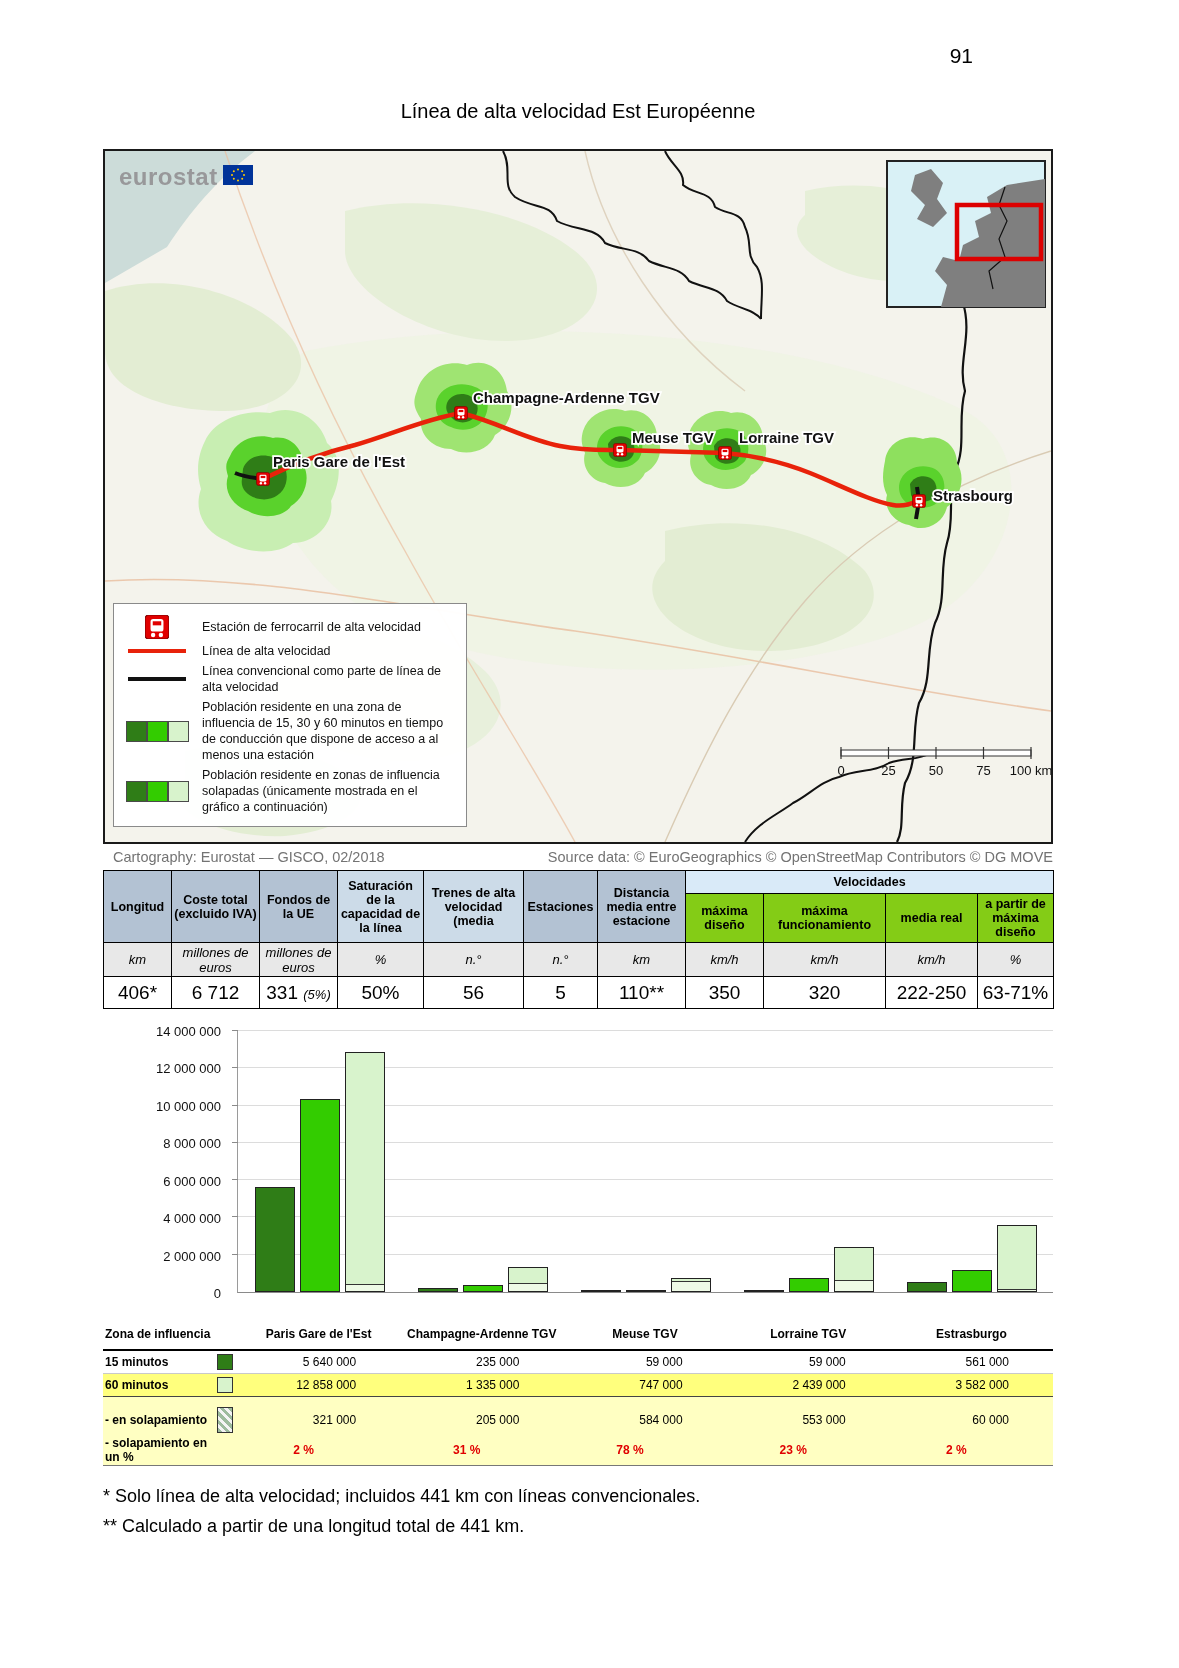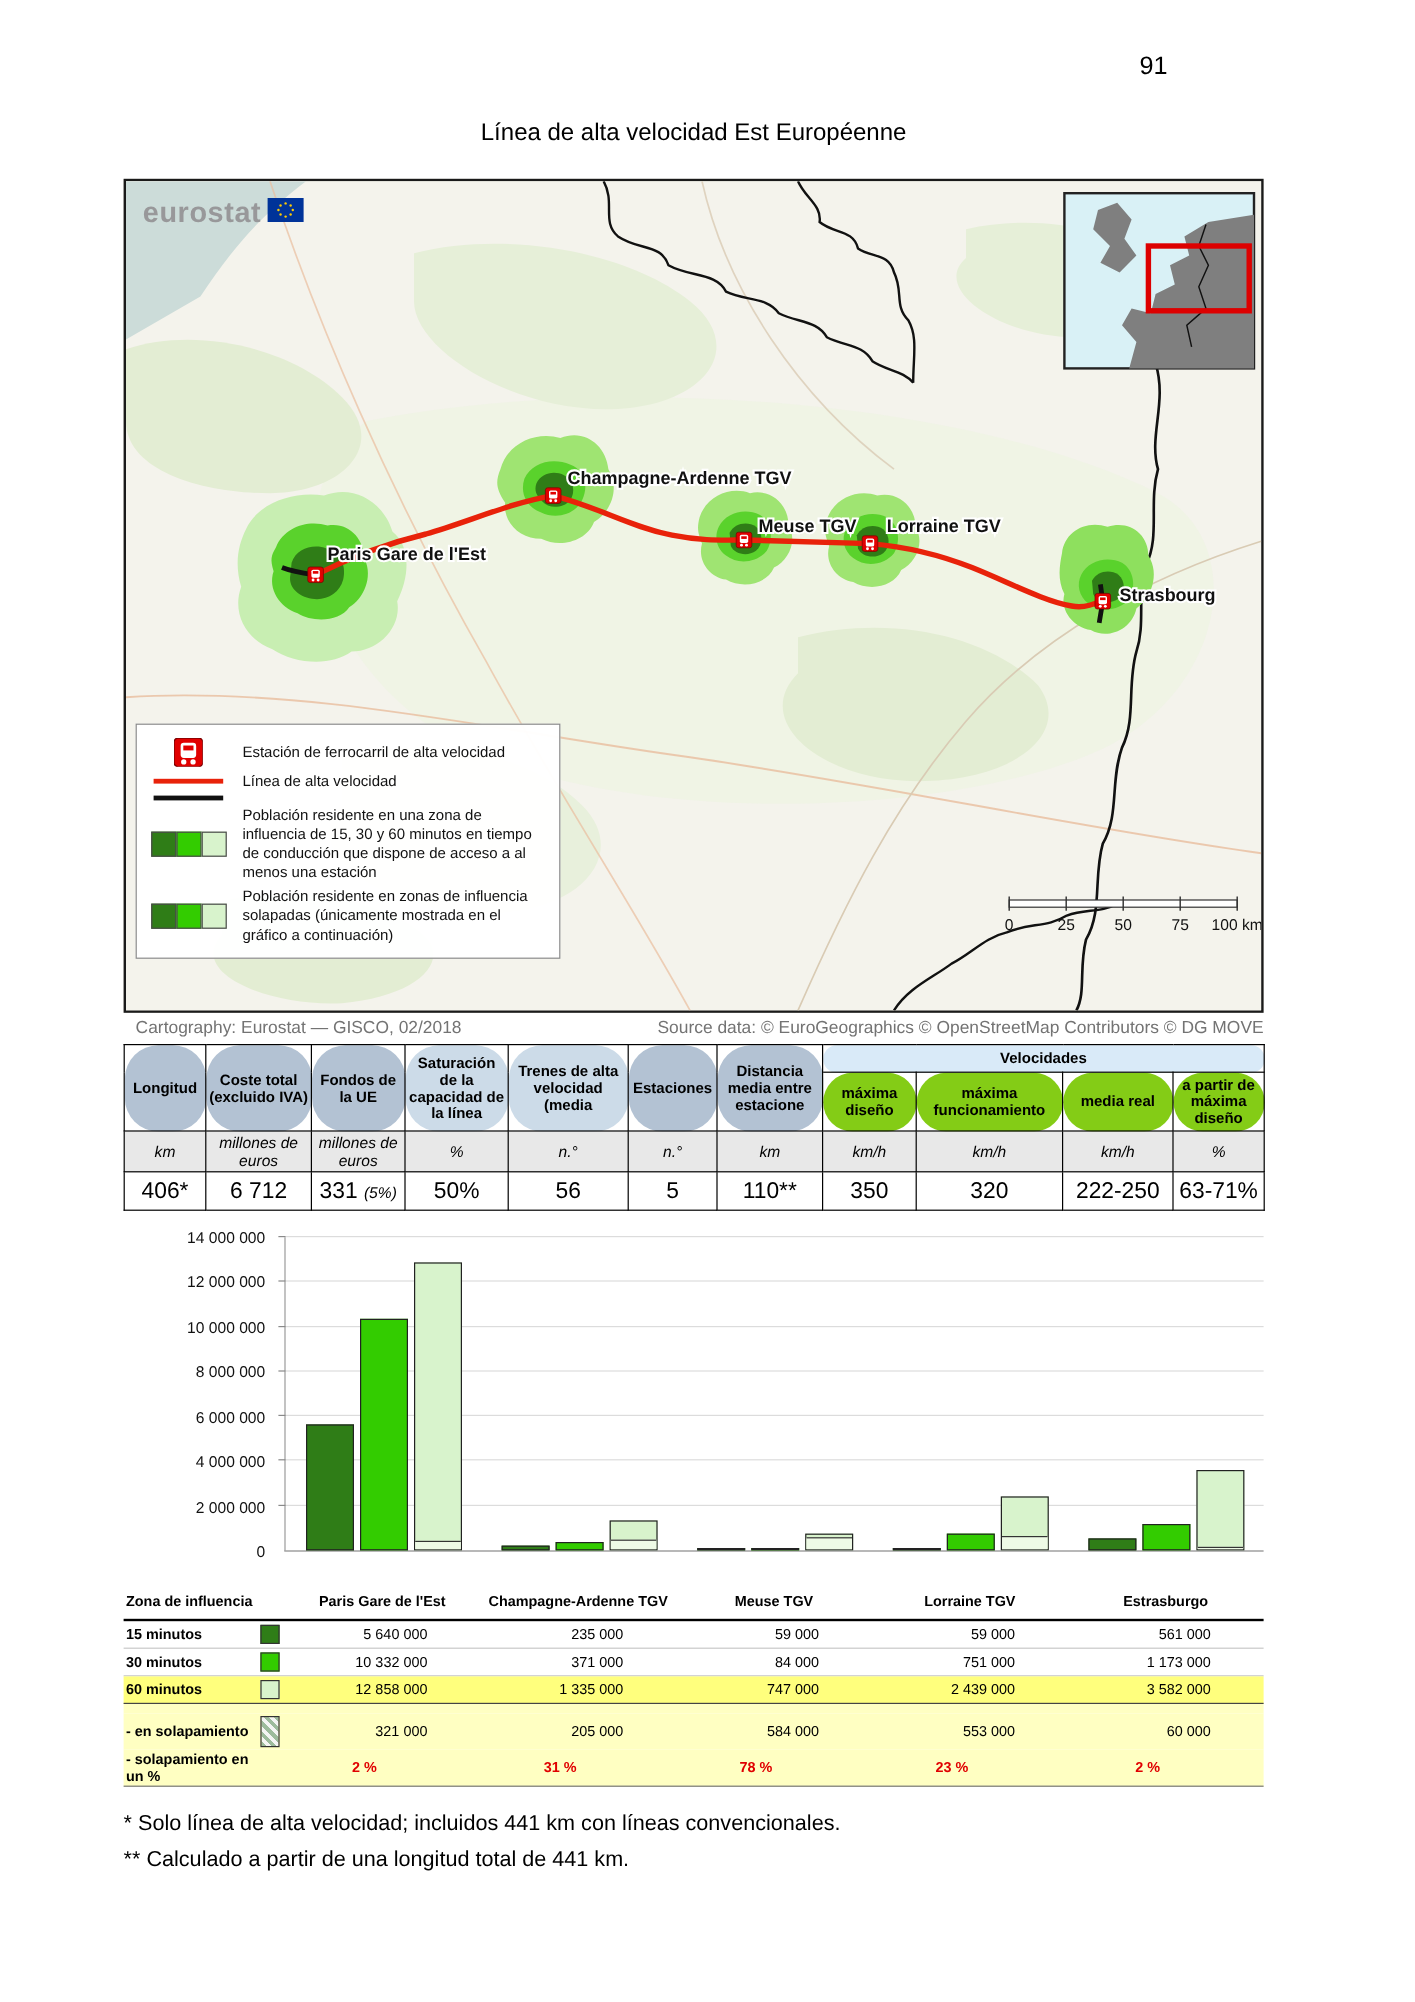--- a/index.html
+++ b/index.html
@@ -24,21 +24,21 @@
   .leg-line-black { width:58px; height:4px; background:#111; }
   .leg-sq { width:21px; height:21px; border:1px solid #4a4a4a; box-sizing:border-box; }
   .sq-dark { background:#2f7d17; } .sq-mid { background:#33cc00; } .sq-light { background:#d8f3cc; }
 
   .attr-row { display:flex; justify-content:space-between; font-size:14.5px;
               padding:5px 0 3px 10px; color:#737373; }
 
   
   table.stats { border-collapse:collapse; width:950px; table-layout:fixed; margin-top:2px; }
   table.stats th, table.stats td { border:1px solid #000; padding:1px 2px; box-sizing:border-box; }
-  table.stats th { font-size:12.5px; font-weight:bold; text-align:center; vertical-align:middle;border-radius:28px; }
+  table.stats th { font-size:12.5px; font-weight:bold; text-align:center; vertical-align:middle; }
   th.hdark { background:#b3c2d3; height:72px; }
   th.hmid  { background:#ccdbe8; }
   th.grp-top { background:#d9eaf8; height:22px; }
   th.grp-sub { background:#84cc16; height:46px; }
   td.unit { background:#e8e8e8; font-style:italic; font-size:13px; text-align:center; height:34px; }
   td.val  { background:#fff; font-size:19px; text-align:center; height:32px; }
   td.val .note { font-size:13px; font-style:italic; }
 
   
   .chart { position:relative; margin-top:8px; height:302px; width:950px; }
@@ -204,20 +204,21 @@
       <div class="leg-row">
         <span class="leg-sym">
             <span class="leg-line-red"></span>
           </span>
         <span>Línea de alta velocidad</span>
       </div>
       <div class="leg-row">
         <span class="leg-sym">
             <span class="leg-line-black"></span>
           </span>
+        <span>Línea convencional como parte de línea de alta velocidad</span>
       </div>
       <div class="leg-row">
         <span class="leg-sym">
           <span class="leg-sq sq-dark"></span>
             <span class="leg-sq sq-mid"></span>
             <span class="leg-sq sq-light"></span>
         </span>
         <span>Población residente en una zona de influencia de 15, 30 y 60 minutos en tiempo de conducción que dispone de acceso a al menos una estación</span>
       </div>
       <div class="leg-row">
@@ -367,31 +368,20 @@
           <div class="zt-label">15 minutos</div>
           <div>
             <div class="zt-sw" style="background:#2f7d17"></div>
           </div>
           <div class="zt-val">5 640 000</div>
           <div class="zt-val">235 000</div>
           <div class="zt-val">59 000</div>
           <div class="zt-val">59 000</div>
           <div class="zt-val">561 000</div>
         </div>
-        <div class="zt-row sep1">
-          <div class="zt-label">30 minutos</div>
-          <div>
-            <div class="zt-sw" style="background:#33cc00"></div>
-          </div>
-          <div class="zt-val">10 332 000</div>
-          <div class="zt-val">371 000</div>
-          <div class="zt-val">84 000</div>
-          <div class="zt-val">751 000</div>
-          <div class="zt-val">1 173 000</div>
-        </div>
         <div class="zt-row r60">
           <div class="zt-label">60 minutos</div>
           <div>
             <div class="zt-sw" style="background:#d8f3cc"></div>
           </div>
           <div class="zt-val">12 858 000</div>
           <div class="zt-val">1 335 000</div>
           <div class="zt-val">747 000</div>
           <div class="zt-val">2 439 000</div>
           <div class="zt-val">3 582 000</div>

